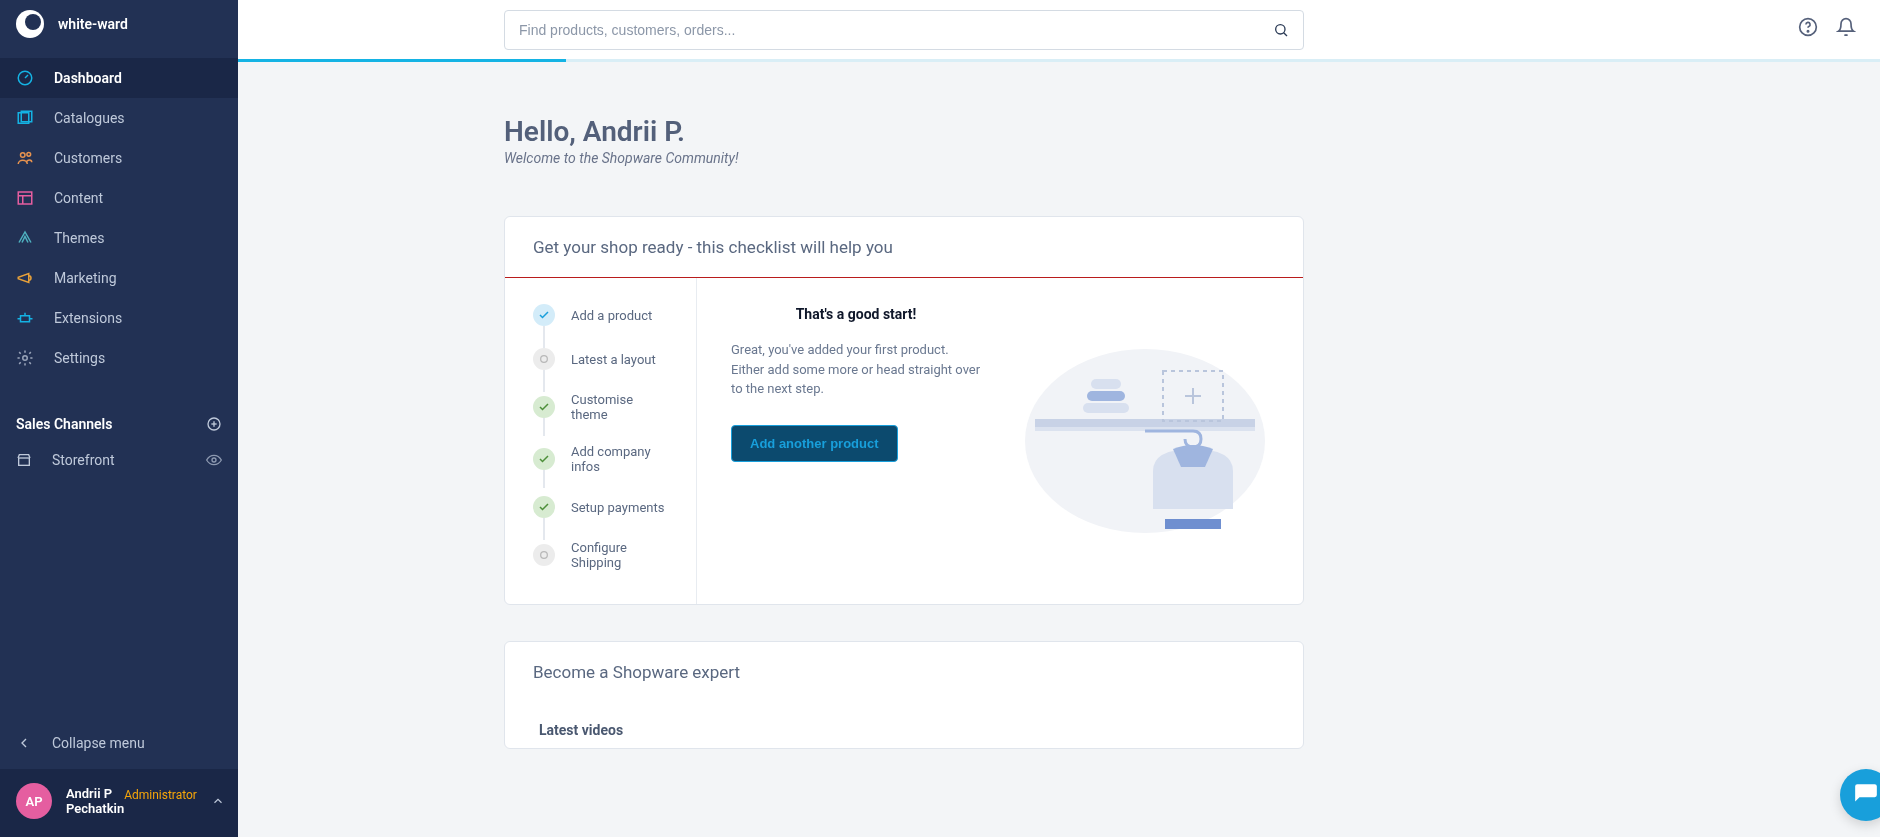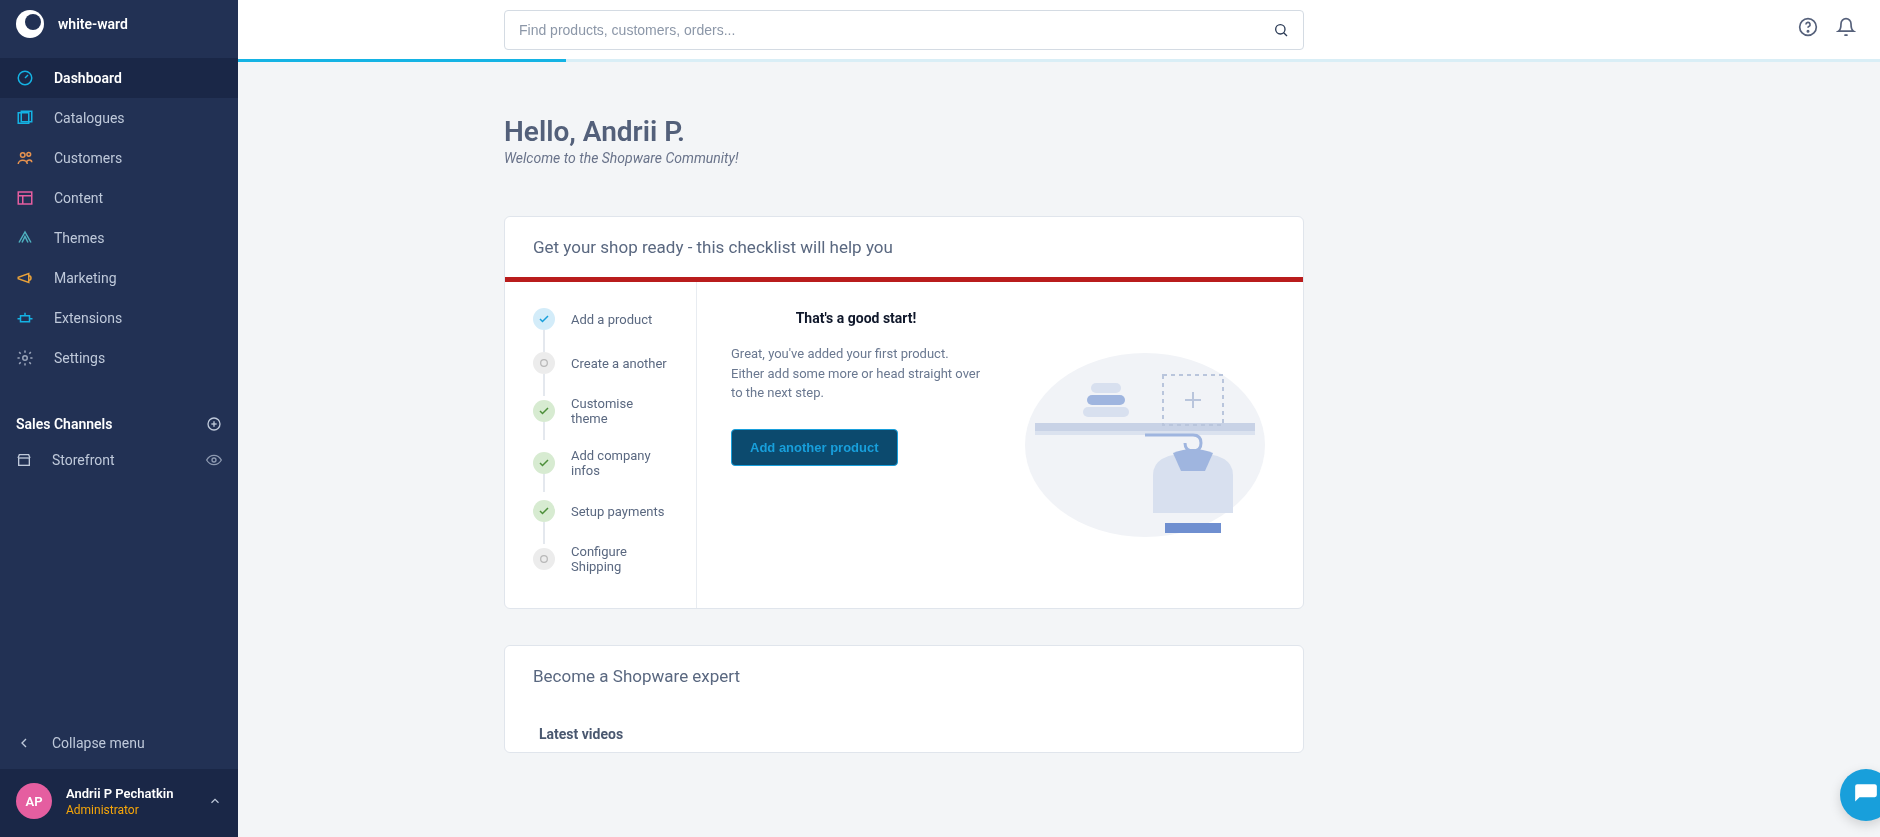--- a/index.html
+++ b/index.html
@@ -116,21 +116,21 @@
     border-radius: 50%;
     background: #e55ea0;
     color: #fff;
     font-size: 13px;
     font-weight: 600;
     display: flex;
     align-items: center;
     justify-content: center;
     flex-shrink: 0;
   }
-  .user-meta { display: flex; flex-direction: column; }
+  .user-meta { display: flex; flex-direction: row; }
   .user-name { color: #fff; font-size: 13px; font-weight: 600; }
   .user-role { color: #f6a609; font-size: 12px; margin-top: 2px; }
   .user-chevron { margin-left: auto; color: #bfc9da; }
 
   
   .topbar {
     position: absolute;
     left: 238px; top: 0; right: 0;
     height: 62px;
     background: #fff;
@@ -206,21 +206,21 @@
   .card {
     background: #fff;
     border: 1px solid #e0e5ec;
     border-radius: 6px;
     margin-top: 50px;
   }
   .card-header {
     padding: 20px 28px;
     font-size: 17px;
     color: #5a6880;
-    border-bottom: 5px solid #b91c1c;
+    border-bottom: 1px solid #b91c1c;
   }
   .card-body {
     display: flex;
   }
   .checklist-col {
     width: 192px;
     border-right: 1px solid #e8ecf1;
     padding: 26px 24px 34px 28px;
   }
   .checklist {
@@ -507,21 +507,21 @@
                 </span>
                 <span class="check-label">Add a product</span>
                 <span class="check-connector"></span>
               </li>
               <li class="check-item">
                 <span class="check-circle pending">
                   <svg width="10" height="10" viewBox="0 0 24 24" fill="none" stroke="currentColor" stroke-width="3">
                     <circle cx="12" cy="12" r="8"></circle>
                   </svg>
                 </span>
-                <span class="check-label">Create a another</span>
+                <span class="check-label">Latest a layout</span>
                 <span class="check-connector"></span>
               </li>
               <li class="check-item">
                 <span class="check-circle done">
                   <svg width="12" height="12" viewBox="0 0 24 24" fill="none" stroke="currentColor" stroke-width="3">
                     <polyline points="20 6 9 17 4 12"></polyline>
                   </svg>
                 </span>
                 <span class="check-label">Customise theme</span>
                 <span class="check-connector"></span>

